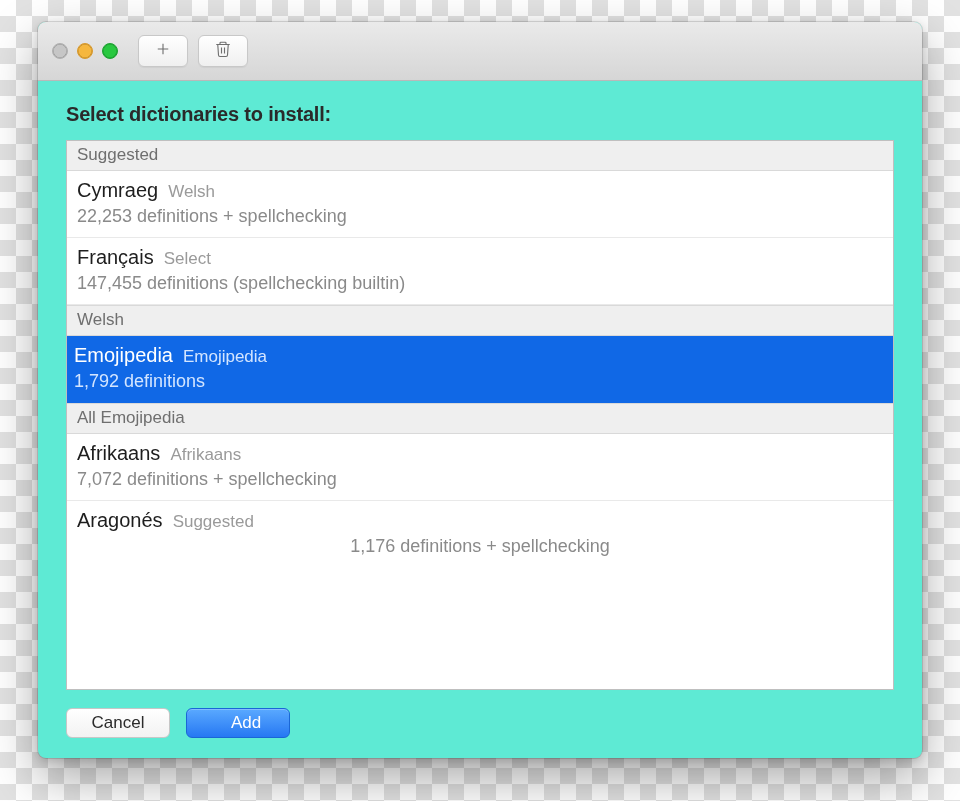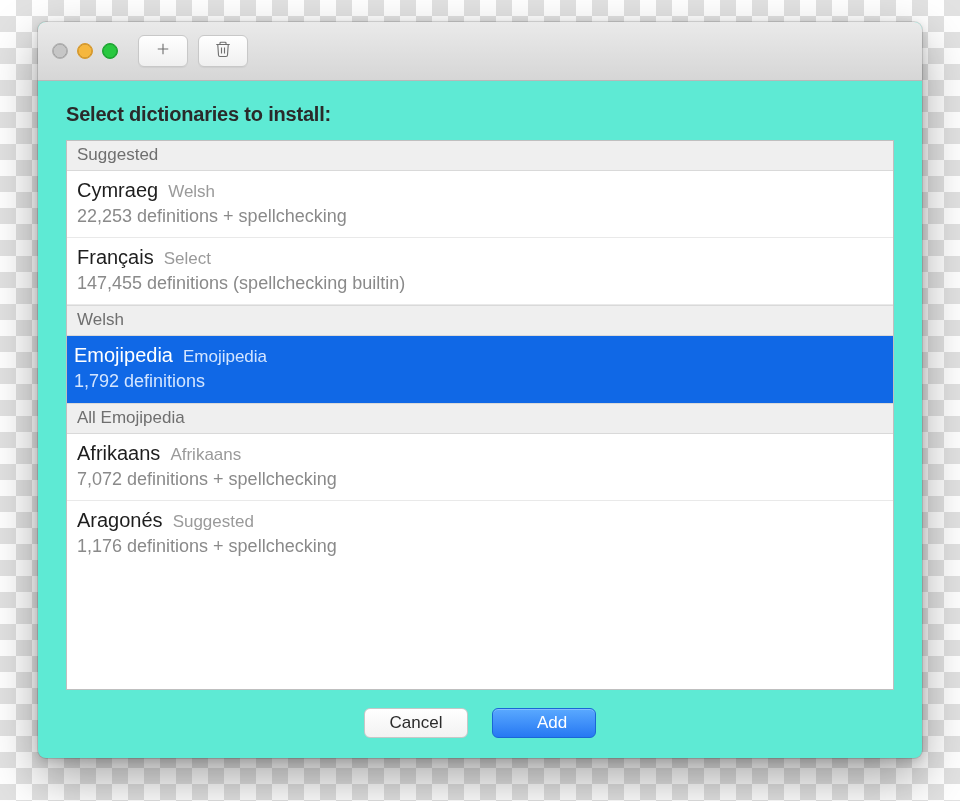--- a/index.html
+++ b/index.html
@@ -123,21 +123,21 @@
     font-size: 17px;
     color: #6f6f6f;
   }
   .section-header.first { border-top: none; }
 
   .row {
     padding: 8px 10px 10px 10px;
     border-bottom: 1px solid #e9e9e9;
     cursor: default;
   }
-  .row:last-child { border-bottom: none; }
+  .row:last-child { border-bottom: none; text-align: center; }
   .row .line1 {
     font-size: 20px;
     color: #1e1e1e;
     display: flex;
     align-items: baseline;
     gap: 10px;
   }
   .row .line1 .sub {
     font-size: 17px;
     color: #9a9a9a;
@@ -160,22 +160,22 @@
     color: #ffffff;
   }
   .row.selected .line2,
   .row.selected .line1 .sub {
     color: #d3e5ff;
   }
 
   
   .buttons {
     display: flex;
-    justify-content: center;
-    gap: 24px;
+    justify-content: flex-start;
+    gap: 16px;
     margin-top: 18px;
   }
   .btn {
     min-width: 104px;
     height: 30px;
     border-radius: 6px;
     font-size: 17px;
     display: flex;
     align-items: center;
     justify-content: center;

